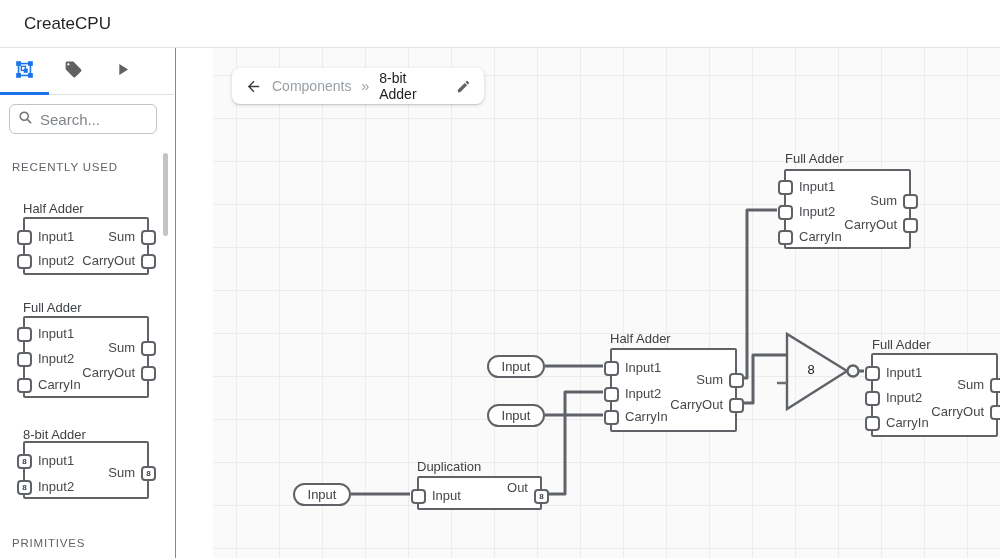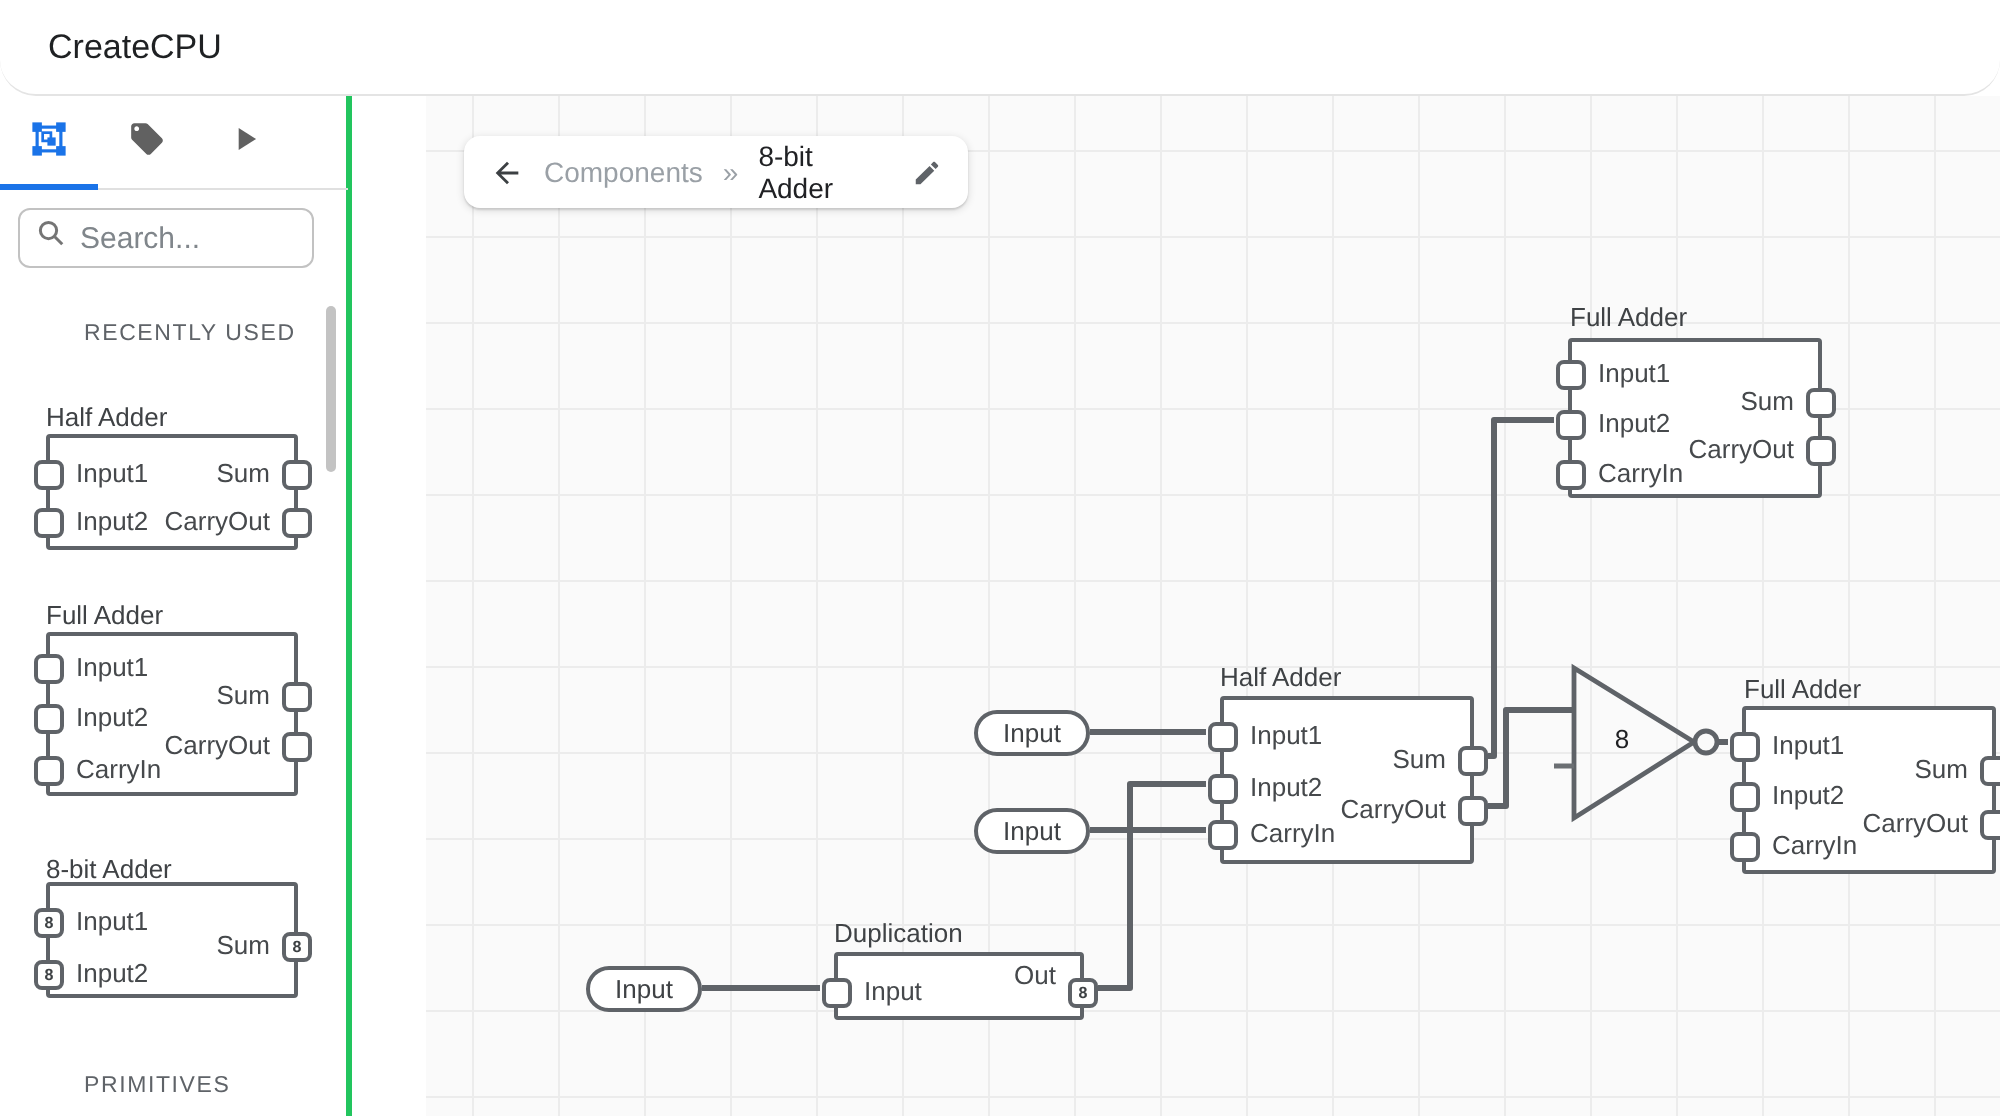--- a/index.html
+++ b/index.html
@@ -2,38 +2,38 @@
 <html><head>
 <meta charset="utf-8">
 <style>
   * { box-sizing: border-box; margin: 0; padding: 0; }
   html,body { width:1000px; height:558px; overflow:hidden; background:#fff;
     font-family:"Liberation Sans","DejaVu Sans",sans-serif; color:#202124; }
   .abs { position:absolute; }
 
   
   #header { position:absolute; left:0; top:0; width:1000px; height:48px; background:#fff;
-    border-bottom:1px solid #e4e4e4; z-index:30;border-radius:18px; }
+    border-bottom:1px solid #e4e4e4; z-index:30; }
   #app-title { position:absolute; left:24px; top:0; line-height:47px; font-size:17px;
     font-weight:500; color:#1f2123; }
 
   
   #sidebar { position:absolute; left:0; top:48px; width:176px; height:510px; background:#fff;
-    border-right:3px solid #22c55e; z-index:20;padding-left:48px; }
+    border-right:1px solid #22c55e; z-index:20;padding-left:48px; }
   .tabs { position:absolute; left:0; top:0; width:174px; height:47px; border-bottom:1px solid #e0e0e0; }
   .tab { position:absolute; top:0; width:49px; height:47px; display:flex; align-items:center;
     justify-content:center; cursor:pointer; }
   .tab-underline { position:absolute; left:0; top:44px; width:49px; height:3px; background:#1a73e8; }
   .searchbox { position:absolute; left:9px; top:56px; width:148px; height:30px;
     border:1.5px solid #c2c2c2; border-radius:6px; display:flex; align-items:center; padding:0 8px; gap:7px; }
   .searchbox input { border:none; outline:none; width:100px; font-size:15px;
     font-family:"Liberation Sans","DejaVu Sans",sans-serif; color:#5f6368; background:transparent; }
   .searchbox input::placeholder { color:#80868b; }
   .section-label { position:absolute; left:12px; font-size:11.5px; letter-spacing:.8px;
-    color:#5f6368; font-weight:500;margin-left:30px; }
+    color:#5f6368; font-weight:500; }
   .scroll-thumb { position:absolute; left:163px; top:105px; width:5px; height:83px;
     background:#c3c3c3; border-radius:3px; }
 
   
   .comp { position:absolute; background:#fff; border:2px solid #5f6368; border-radius:2px; }
   .ctitle { position:absolute; font-size:13px; color:#3f4245; white-space:nowrap; }
   .port { position:absolute; width:15px; height:15px; background:#fff; border:2px solid #5f6368;
     border-radius:4px; }
   .port.pl { left:-8px; }
   .port.pr { right:-9px; }

